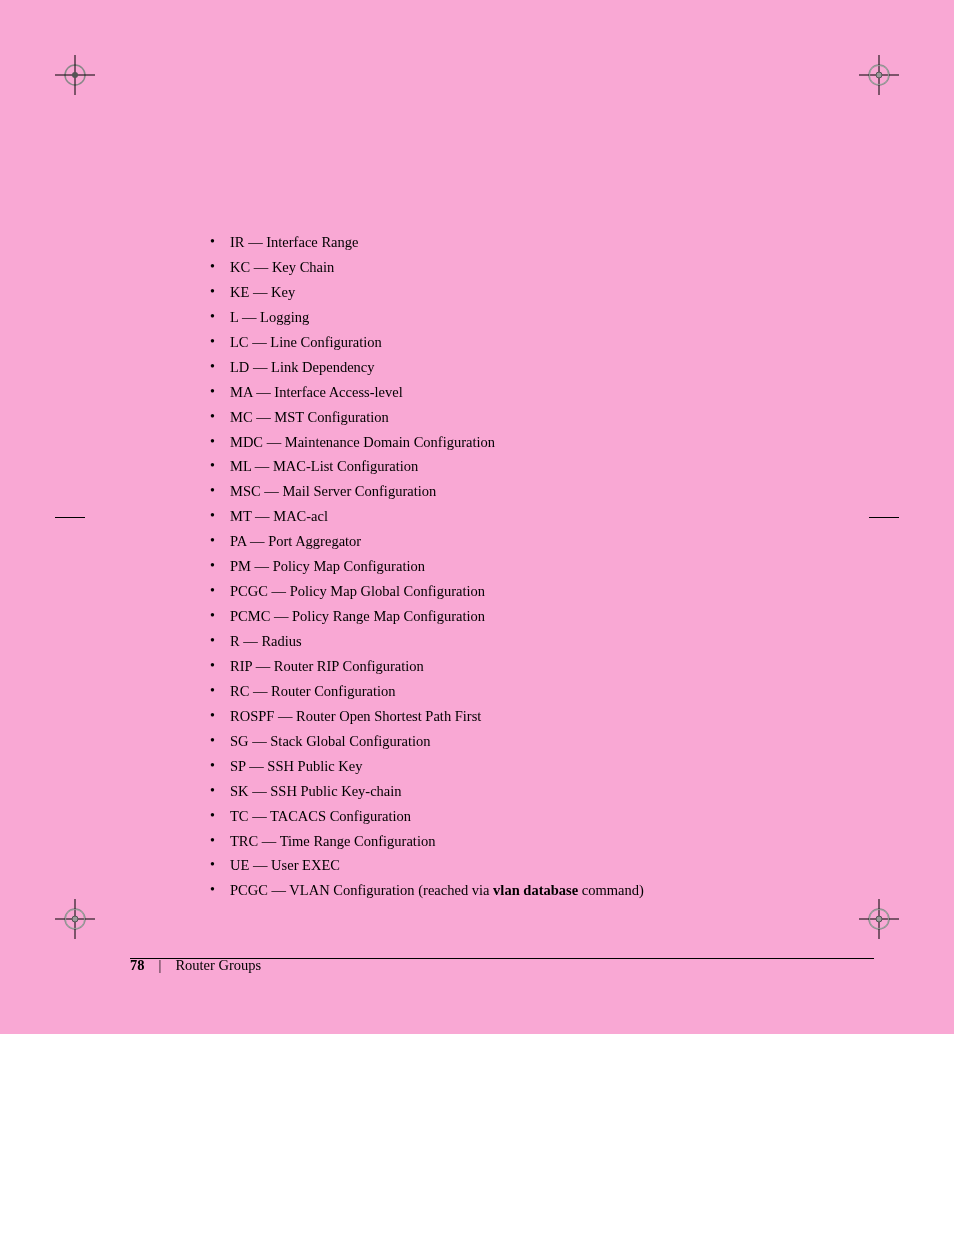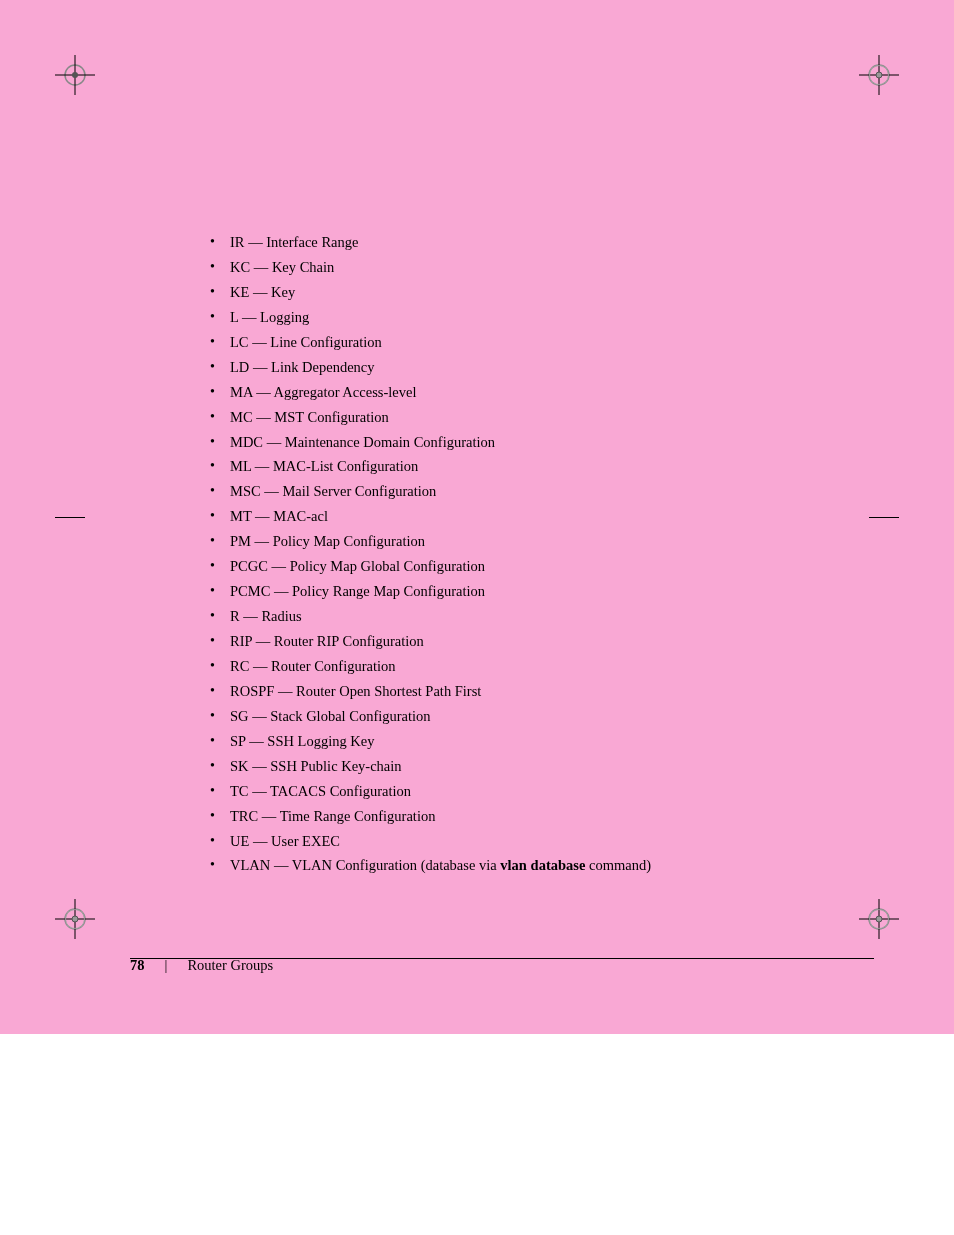--- a/index.html
+++ b/index.html
@@ -74,21 +74,21 @@
     }
 
     
     .footer {
       position: absolute;
       bottom: 60px;
       left: 130px;
       right: 91px;
       display: flex;
       align-items: flex-end;
-      gap: 12px;
+      gap: 6px;
     }
 
     .footer-page {
       font-size: 14.5px;
       font-weight: bold;
       color: #000;
       margin-right: 8px;
     }
 
     .footer-separator {
@@ -179,41 +179,42 @@
   <div class="side-line-right"></div>
 
   <div class="content">
     <ul class="bullet-list">
       <li><span>IR — Interface Range</span></li>
       <li><span>KC — Key Chain</span></li>
       <li><span>KE — Key</span></li>
       <li><span>L — Logging</span></li>
       <li><span>LC — Line Configuration</span></li>
       <li><span>LD — Link Dependency</span></li>
-      <li><span>MA — Aggregator Access-level</span></li>
+      <li><span>MA — Interface Access-level</span></li>
       <li><span>MC — MST Configuration</span></li>
       <li><span>MDC — Maintenance Domain Configuration</span></li>
       <li><span>ML — MAC-List Configuration</span></li>
       <li><span>MSC — Mail Server Configuration</span></li>
       <li><span>MT — MAC-acl</span></li>
+      <li><span>PA — Port Aggregator</span></li>
       <li><span>PM — Policy Map Configuration</span></li>
       <li><span>PCGC — Policy Map Global Configuration</span></li>
       <li><span>PCMC — Policy Range Map Configuration</span></li>
       <li><span>R — Radius</span></li>
       <li><span>RIP — Router RIP Configuration</span></li>
       <li><span>RC — Router Configuration</span></li>
       <li><span>ROSPF — Router Open Shortest Path First</span></li>
       <li><span>SG — Stack Global Configuration</span></li>
-      <li><span>SP — SSH Logging Key</span></li>
+      <li><span>SP — SSH Public Key</span></li>
       <li><span>SK — SSH Public Key-chain</span></li>
       <li><span>TC — TACACS Configuration</span></li>
       <li><span>TRC — Time Range Configuration</span></li>
       <li><span>UE — User EXEC</span></li>
       <li>
-        <span>VLAN — VLAN Configuration (database via </span><strong>vlan database</strong><span> command)</span>
+        <span>PCGC — VLAN Configuration (reached via </span><strong>vlan database</strong><span> command)</span>
       </li>
     </ul>
   </div>
 
   <div class="footer-line"></div>
 
   <div class="footer">
     <span class="footer-page">78</span>
     <span class="footer-separator">|</span>
     <span class="footer-text">Router Groups</span>

